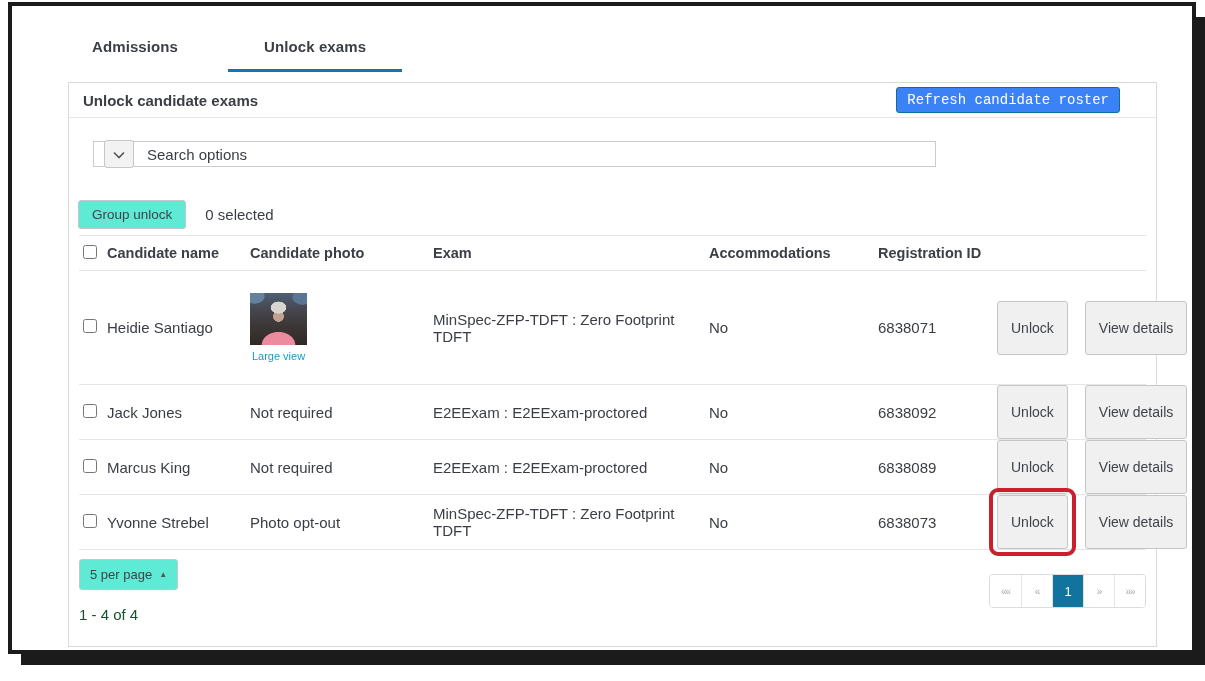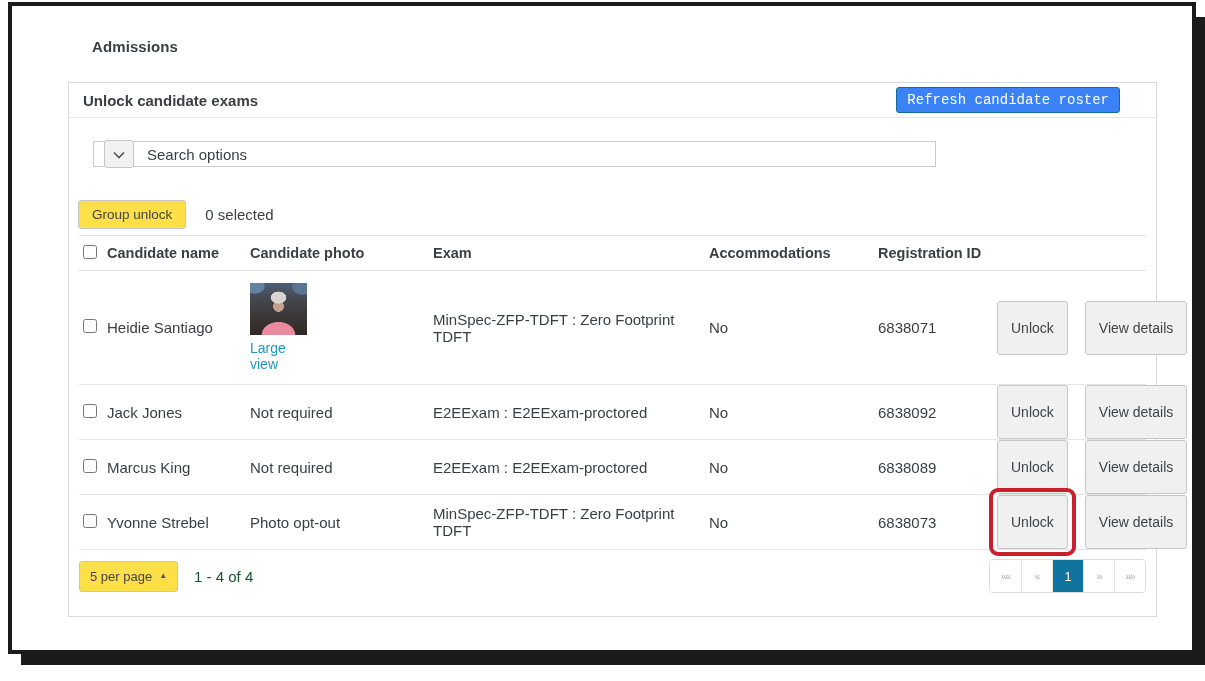--- a/index.html
+++ b/index.html
@@ -45,21 +45,21 @@
   .chevron-btn {
     width: 30px; height: 28px; background: #f2f2f2; border: 1px solid #c6c6c6;
     border-radius: 3px; display: flex; align-items: center; justify-content: center;
     cursor: pointer;
   }
   .search-label { margin-left: 13px; font-size: 15px; color: #3a3e44; }
 
   
   .group-row { margin: 33px 0 0 9px; padding-left: 0; display: flex; align-items: center; gap: 19px; }
   .btn-default {
-    background: #fde047; border: 1px solid #c6c6c6; border-radius: 3px;
+    background: #5eead4; border: 1px solid #c6c6c6; border-radius: 3px;
     padding: 6px 13px; font-size: 13.5px; color: #3f434a; cursor: pointer;
     font-family: inherit; white-space: nowrap;
   }
   .selected-count { font-size: 15px; color: #3a3e44; }
 
   
   .table { margin: 6px 10px 0 10px; }
   .trow {
     display: grid;
     grid-template-columns: 28px 143px 183px 276px 169px 119px 1fr;
@@ -82,54 +82,55 @@
     width: 57px; height: 52px;
     background:
       radial-gradient(ellipse 13px 10px at 50% 28%, #d8d4cf 58%, rgba(0,0,0,0) 62%),
       radial-gradient(ellipse 9px 9px at 50% 45%, #c3a18f 58%, rgba(0,0,0,0) 62%),
       radial-gradient(ellipse 27px 21px at 50% 100%, #ec8ba0 60%, rgba(0,0,0,0) 64%),
       radial-gradient(ellipse 16px 12px at 8% 6%, #64829f 60%, rgba(0,0,0,0) 65%),
       radial-gradient(ellipse 16px 12px at 92% 8%, #5b7694 60%, rgba(0,0,0,0) 65%),
       linear-gradient(180deg, #4d5f74 0%, #45454c 35%, #3a3432 70%, #2e2927 100%);
   }
   .photo-wrap { width: 57px; display: flex; justify-content: center; }
-  .large-view { color: #1f97c6; font-size: 14px; text-decoration: none; cursor: pointer; }
+  .large-view { color: #1f97c6; font-size: 11px; text-decoration: none; cursor: pointer; }
 
   
   .annotation {
     display: inline-block; border: 4px solid #cb1f2e; border-radius: 9px;
     padding: 3px 4px; margin: -7px -8px;
   }
 
   
   .pagination-row {
     margin: 9px 10px 0 10px; display: flex; justify-content: space-between;
     align-items: center; padding-bottom: 23px;
   }
-  .pagination-left { display: flex; align-items: center; gap: 16px; }
+  .pagination-left { display: flex; gap: 16px; flex-direction: column; }
   .per-page-btn { display: inline-flex; align-items: center; gap: 7px; padding: 7px 10px; font-size: 13px; }
   .caret { font-size: 8px; color: #555; line-height: 1; }
   .range-text { font-size: 15px; color: #14532d; }
   .pager { display: flex; border: 1px solid #dcdcdc; border-radius: 4px; overflow: hidden; background: #fff; }
   .page-cell {
     width: 31px; height: 32px; display: flex; align-items: center; justify-content: center;
     font-size: 10px; color: #a6acb2; border-left: 1px solid #e4e4e4; cursor: pointer;
     letter-spacing: -1px; background: #fff;
   }
   .page-cell:first-child { border-left: none; }
   .page-cell.active { background: #11749e; color: #fff; font-size: 13px; letter-spacing: 0; }
 </style>
 </head>
 <body>
 
 <div class="screen">
   <div class="window">
 
     <div class="tabs">
       <div class="tab">Admissions</div>
+      <div class="tab active">Unlock exams</div>
     </div>
 
     <div class="panel">
 
       <div class="panel-header">
         <div class="panel-title">Unlock candidate exams</div>
         <button class="btn-primary">Refresh candidate roster</button>
       </div>
 
       <div class="search-wrap">

